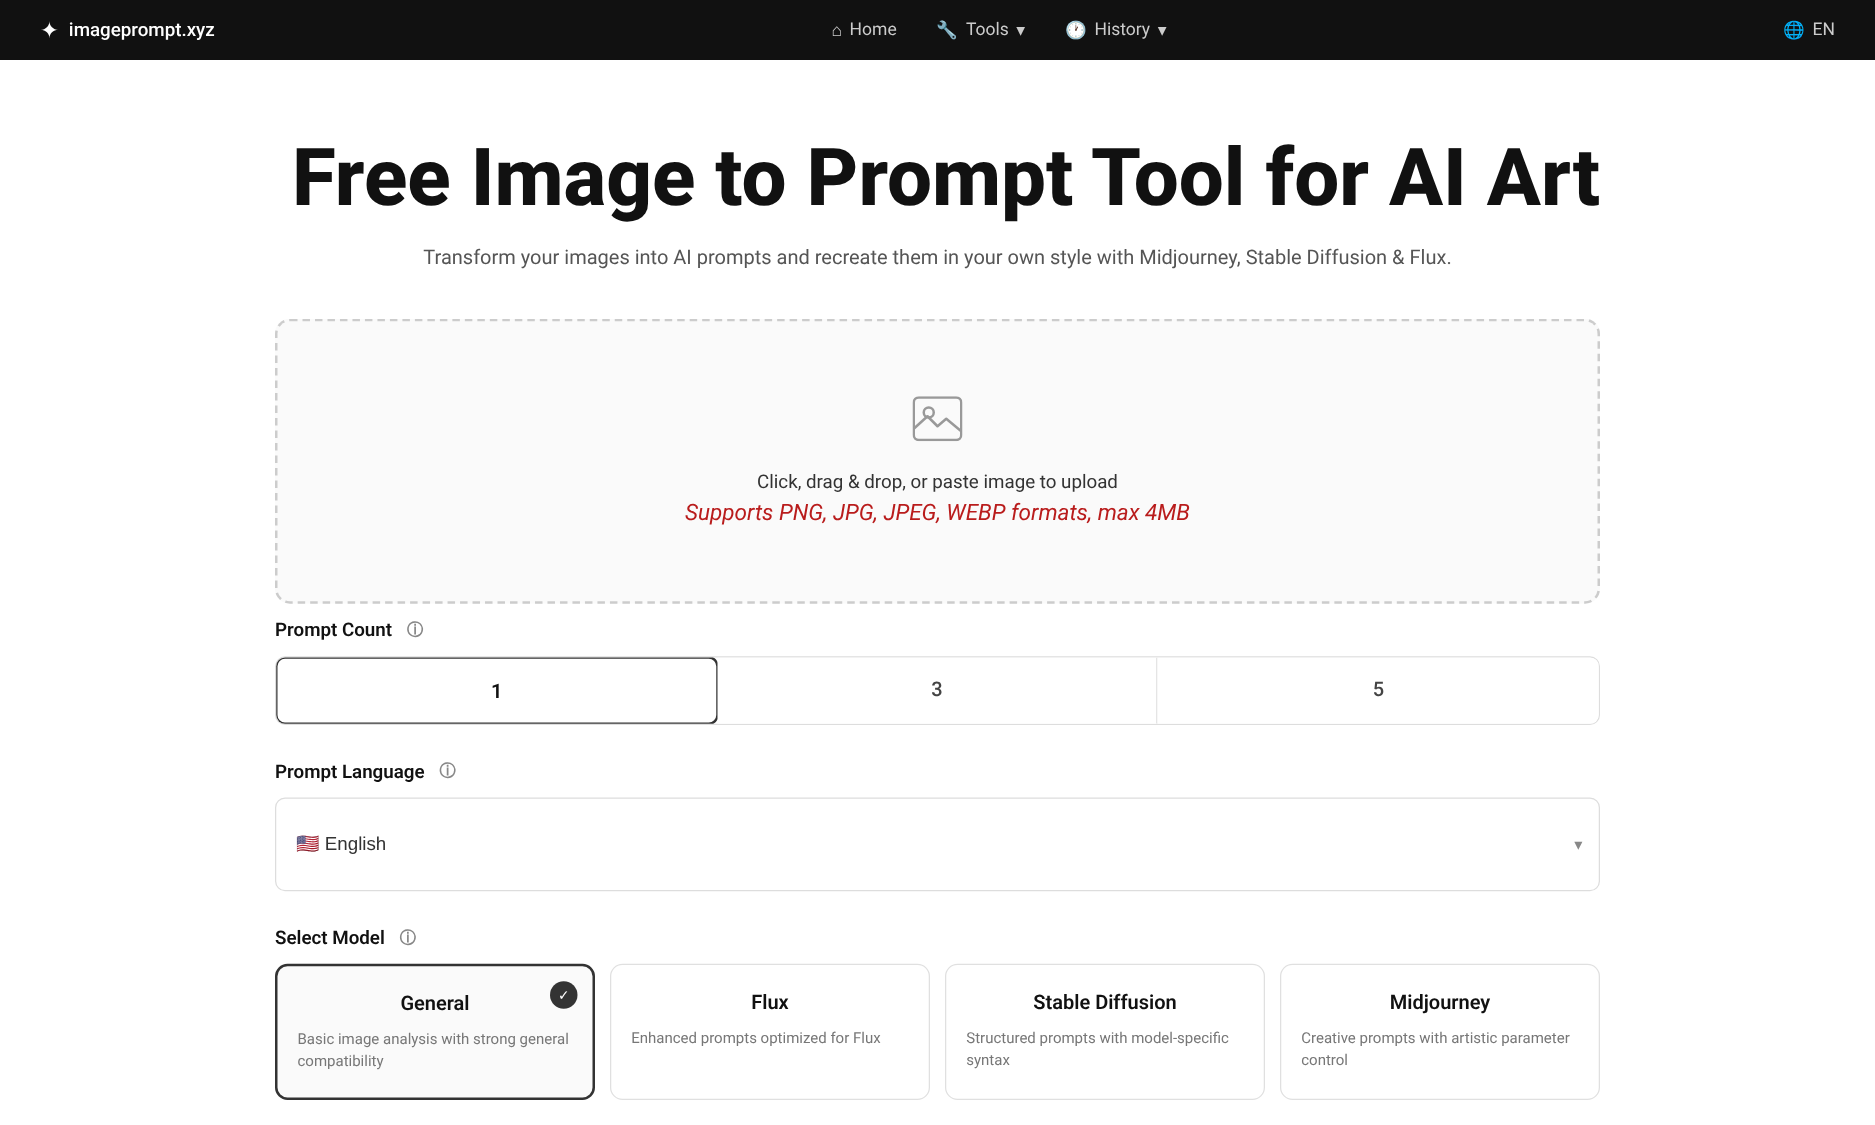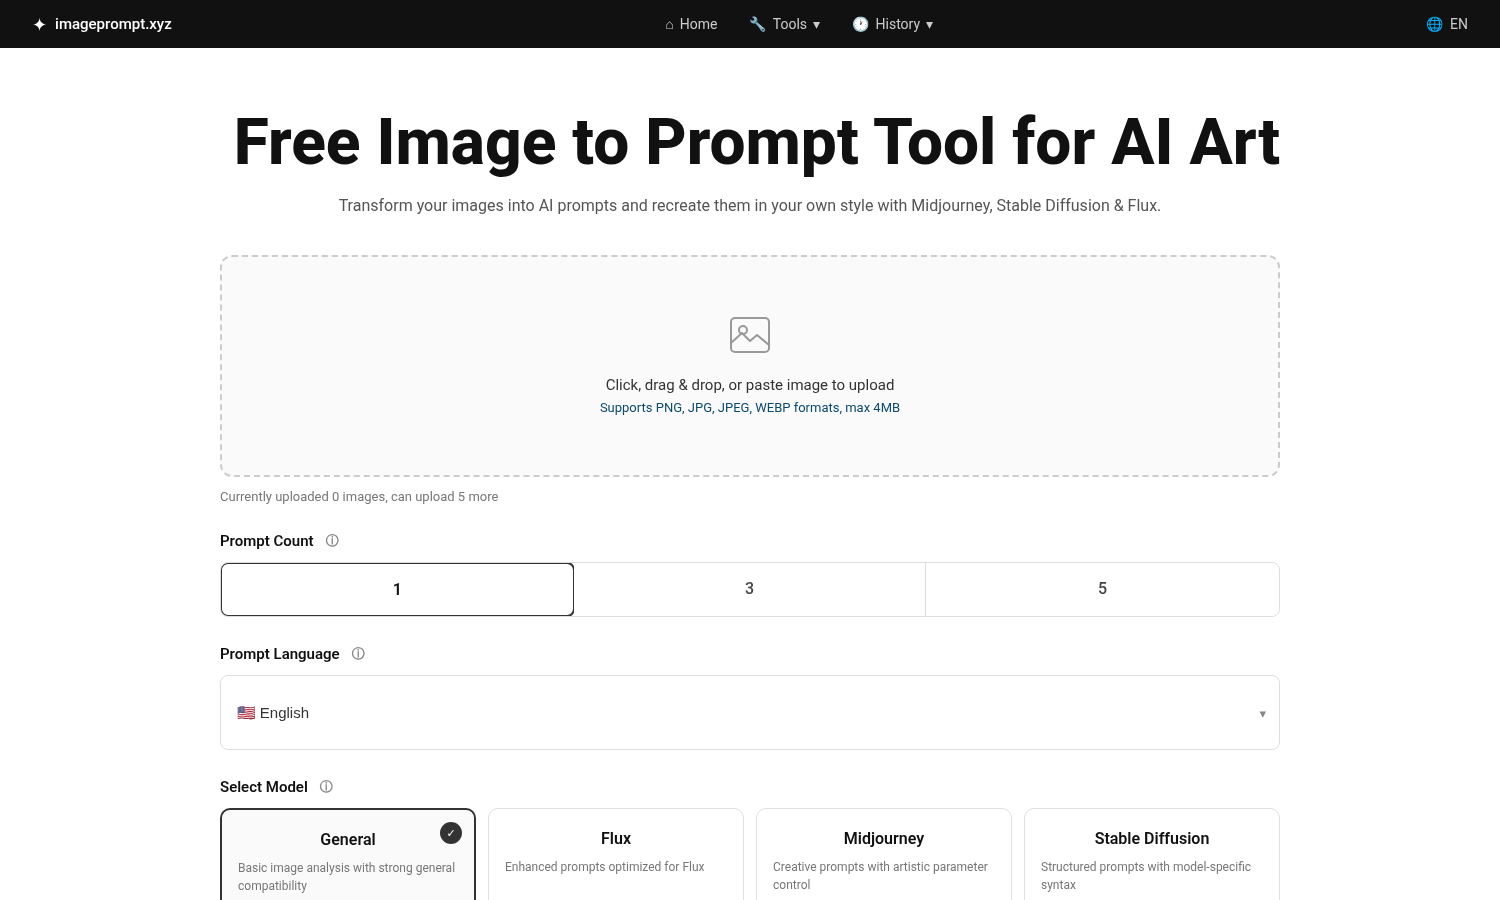--- a/index.html
+++ b/index.html
@@ -99,22 +99,23 @@
       font-size: 36px;
       color: #999;
       margin-bottom: 14px;
     }
     .upload-main-text {
       font-size: 15px;
       color: #333;
       margin-bottom: 6px;
     }
     .upload-sub-text {
-      font-size: 13px;
-      color: #0c4a6e;
+      font-size: 18px;
+      color: #b91c1c;
+      font-style: italic;
     }
 
     .upload-status {
       font-size: 13px;
       color: #777;
       margin-bottom: 28px;
     }
 
     
     .section-label {
@@ -275,21 +276,20 @@
     <div class="upload-icon">
       <svg width="40" height="36" viewBox="0 0 40 36" fill="none" xmlns="http://www.w3.org/2000/svg">
         <rect x="1" y="1" width="38" height="34" rx="4" stroke="#999" stroke-width="2" fill="none"></rect>
         <circle cx="13" cy="13" r="4" stroke="#999" stroke-width="2" fill="none"></circle>
         <path d="M1 26 L12 16 L20 24 L27 18 L39 28" stroke="#999" stroke-width="2" fill="none" stroke-linejoin="round"></path>
       </svg>
     </div>
     <p class="upload-main-text">Click, drag &amp; drop, or paste image to upload</p>
     <p class="upload-sub-text">Supports PNG, JPG, JPEG, WEBP formats, max 4MB</p>
   </div>
-  <p class="upload-status">Currently uploaded 0 images, can upload 5 more</p>
 
   <div class="section-label">
     <span>Prompt Count</span>
     <span class="help-icon">ⓘ</span>
   </div>
 
   <div class="prompt-count-row">
     <div class="count-option selected">1</div>
     <div class="count-option">3</div>
     <div class="count-option">5</div>
@@ -321,22 +321,22 @@
     <div class="model-card selected">
       <div class="model-check">✓</div>
       <div class="model-name">General</div>
       <div class="model-desc">Basic image analysis with strong general compatibility</div>
     </div>
     <div class="model-card">
       <div class="model-name">Flux</div>
       <div class="model-desc">Enhanced prompts optimized for Flux</div>
     </div>
     <div class="model-card">
+      <div class="model-name">Stable Diffusion</div>
+      <div class="model-desc">Structured prompts with model-specific syntax</div>
+    </div>
+    <div class="model-card">
       <div class="model-name">Midjourney</div>
       <div class="model-desc">Creative prompts with artistic parameter control</div>
     </div>
-    <div class="model-card">
-      <div class="model-name">Stable Diffusion</div>
-      <div class="model-desc">Structured prompts with model-specific syntax</div>
-    </div>
   </div>
 
 </div>
 
 </body></html>

